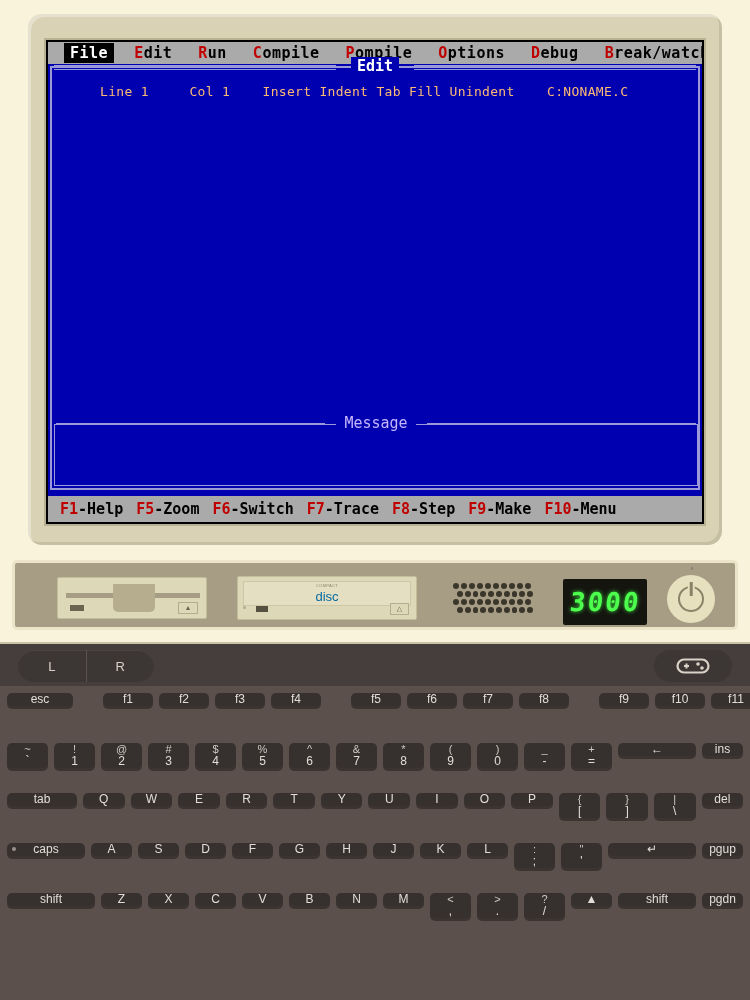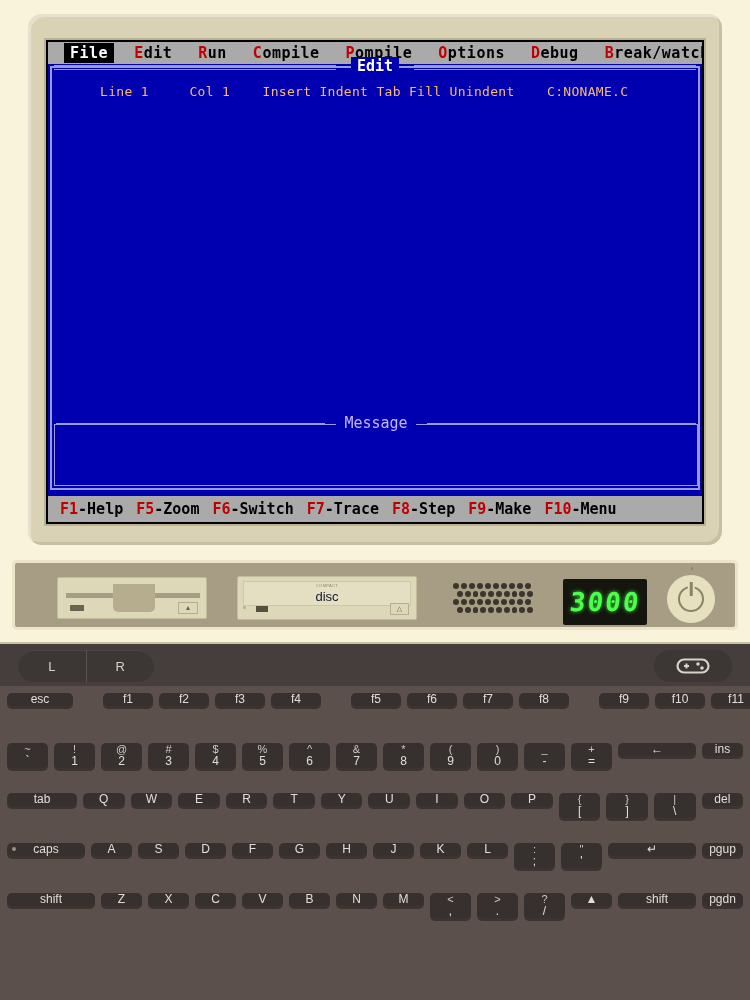--- a/index.html
+++ b/index.html
@@ -150,21 +150,21 @@
     position: absolute; left: 222px; top: 13px; width: 180px; height: 44px;
     background: #ddd8b8; border: 1px solid #c3bd9b; border-radius: 2px;
   }
   .cd-tray {
     position: absolute; left: 5px; top: 4px; right: 5px; height: 25px;
     background: #e4dfc2; border: 1px solid #cdc7a6;
     display: flex; align-items: center; justify-content: center;
   }
   .cd-logo { text-align: center; line-height: 1; }
   .cd-logo .small { font-size: 4px; color: #8a8368; letter-spacing: .3px; display: block; }
-  .cd-logo .big { font-size: 13px; color: #0f172a; font-family: "Liberation Sans", sans-serif; }
+  .cd-logo .big { font-size: 13px; color: #0369a1; font-family: "Liberation Sans", sans-serif; }
   .cd-led { position: absolute; left: 18px; bottom: 7px; width: 12px; height: 6px; background: #55503f; }
   .cd-dot { position: absolute; left: 5px; bottom: 10px; width: 3px; height: 3px; background: #b5ad8e; border-radius: 50%; }
   .cd-eject {
     position: absolute; right: 7px; bottom: 4px; width: 19px; height: 12px;
     background: #ddd8b8; border: 1px solid #b5ad8e;
     font-size: 7px; color: #6b6450; text-align: center; line-height: 10px;
   }
   .speaker { position: absolute; left: 438px; top: 20px; width: 82px; height: 32px; }
   .spk-row { display: flex; justify-content: flex-start; margin-bottom: 2px; }
   .spk-row.odd { padding-left: 4px; }

